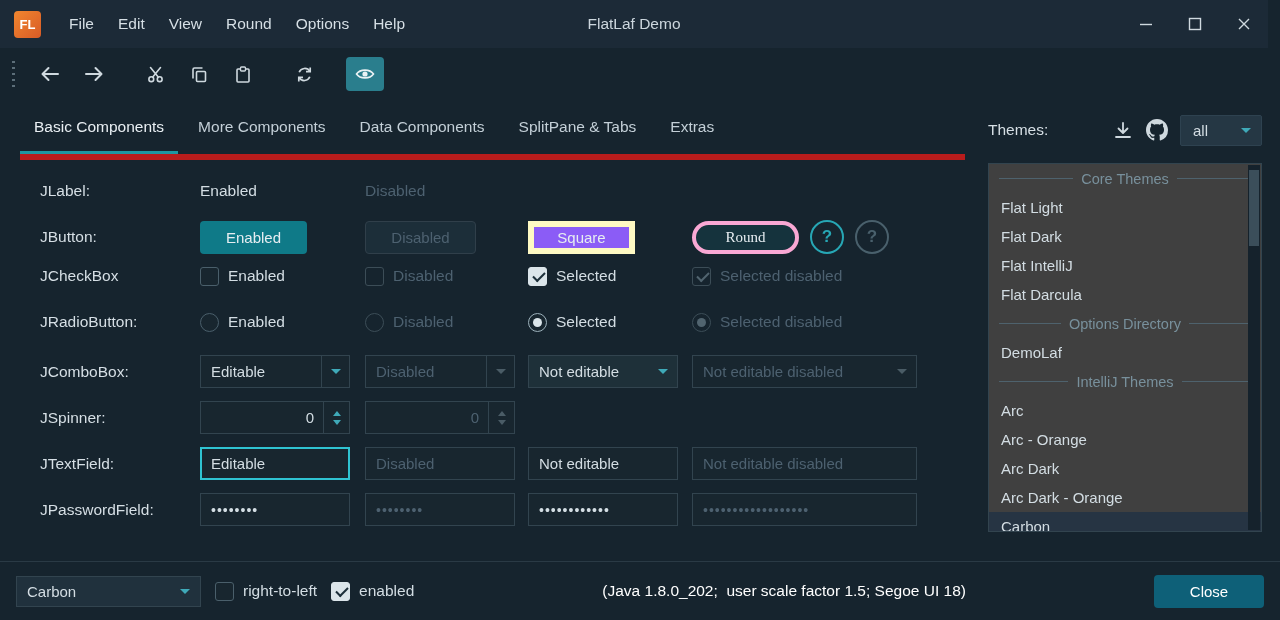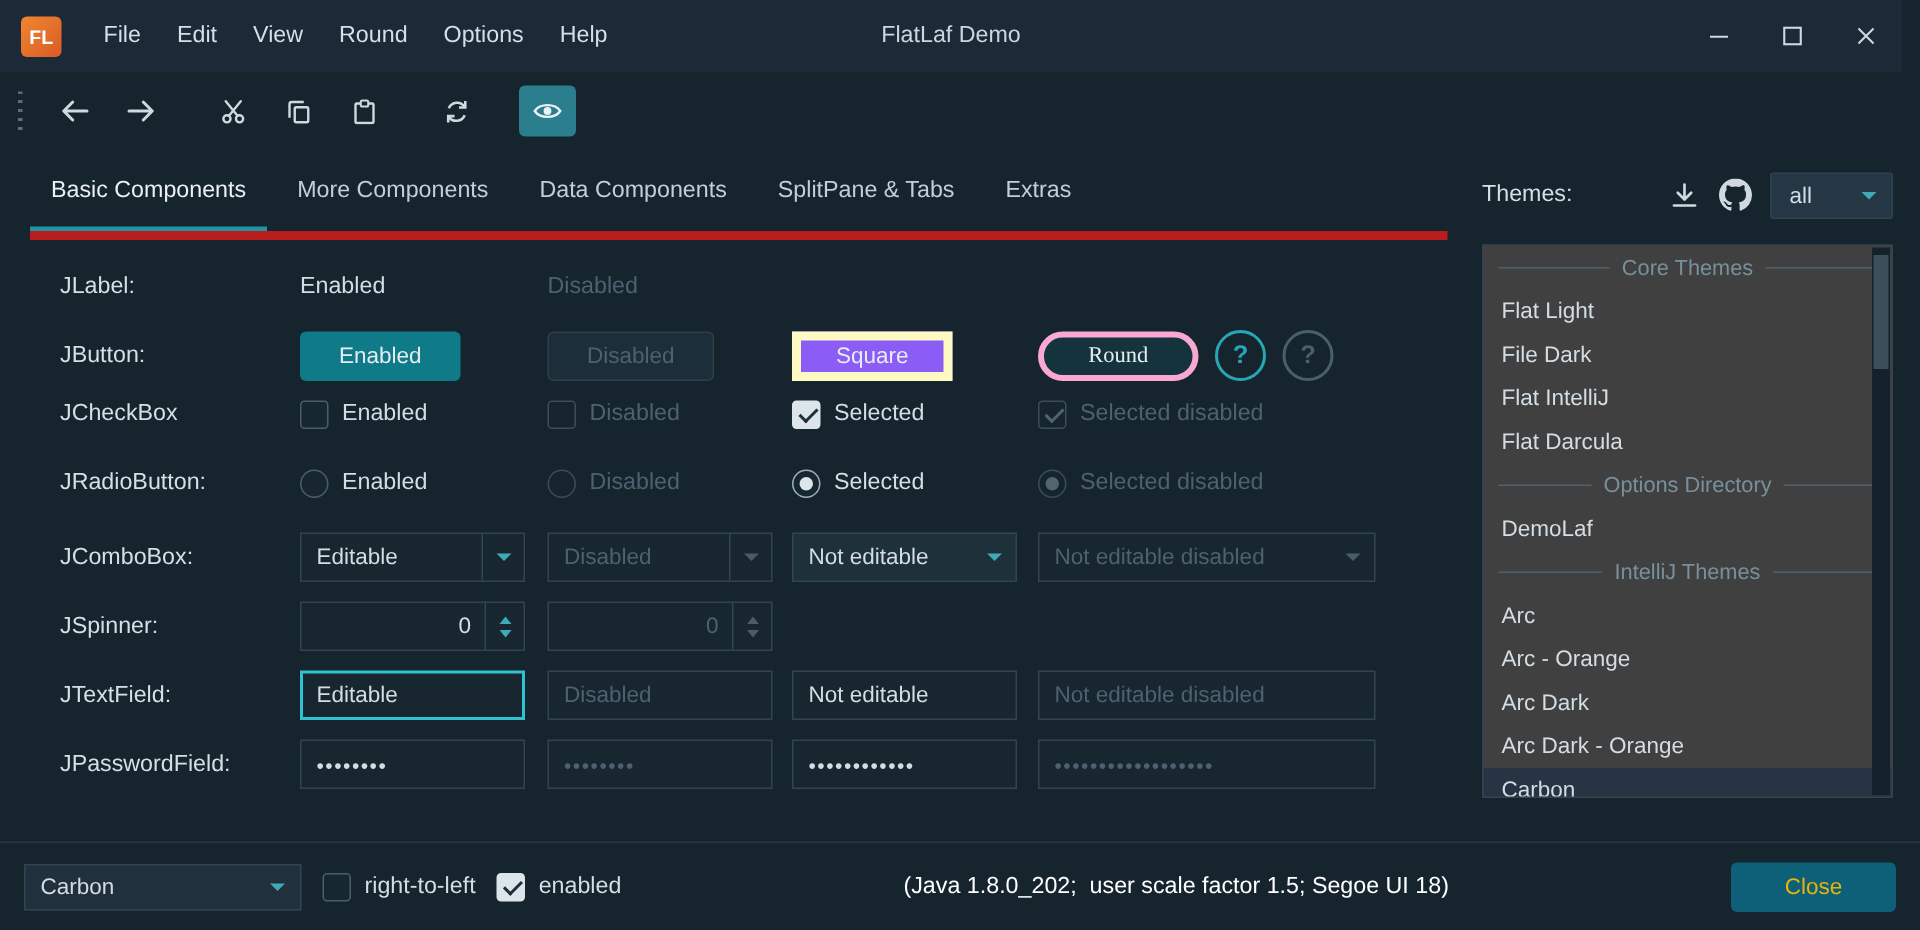--- a/index.html
+++ b/index.html
@@ -104,21 +104,21 @@
   .tsep .line { flex:1; height:1px; background:#4e626d; }
   .scrollbar { position:absolute; top:1px; right:1px; width:12px; bottom:1px; background:#15222c; }
   .sthumb { position:absolute; top:5px; left:1px; width:10px; height:76px; background:#3b4e5a; }
 
   
   .statusbar { position:absolute; left:0; right:0; bottom:0; height:59px; border-top:1px solid #2a3a45;
                display:flex; align-items:center; padding:0 16px; gap:14px; }
   .status-combo { width:185px; height:31px; background:#20313d; border:1px solid #32444f;
                   display:flex; align-items:center; justify-content:space-between; padding:0 10px; }
   .info { flex:1; text-align:center; white-space:pre; font-size:15.5px; color:#ffffff; }
-  .close-btn { width:110px; height:33px; background:#0e6078; color:#eab308; display:flex; align-items:center; justify-content:center;
+  .close-btn { width:110px; height:33px; background:#0e6078; color:#ffffff; display:flex; align-items:center; justify-content:center;
                border-radius:4px; font-size:15px; }
 </style>
 </head>
 <body>
 
 <div class="titlebar">
   <div class="logo">FL</div>
   <div class="menubar">
     <div class="menu-item">File</div>
     <div class="menu-item">Edit</div>
@@ -389,21 +389,21 @@
 
 </div>
 
 <div class="themes-panel">
   <div class="tsep">
     <span class="line"></span>
     <span>Core Themes</span>
     <span class="line"></span>
   </div>
   <div class="titem">Flat Light</div>
-  <div class="titem">File Dark</div>
+  <div class="titem">Flat Dark</div>
   <div class="titem">Flat IntelliJ</div>
   <div class="titem">Flat Darcula</div>
   <div class="tsep">
     <span class="line"></span>
     <span>Options Directory</span>
     <span class="line"></span>
   </div>
   <div class="titem">DemoLaf</div>
   <div class="tsep">
     <span class="line"></span>

